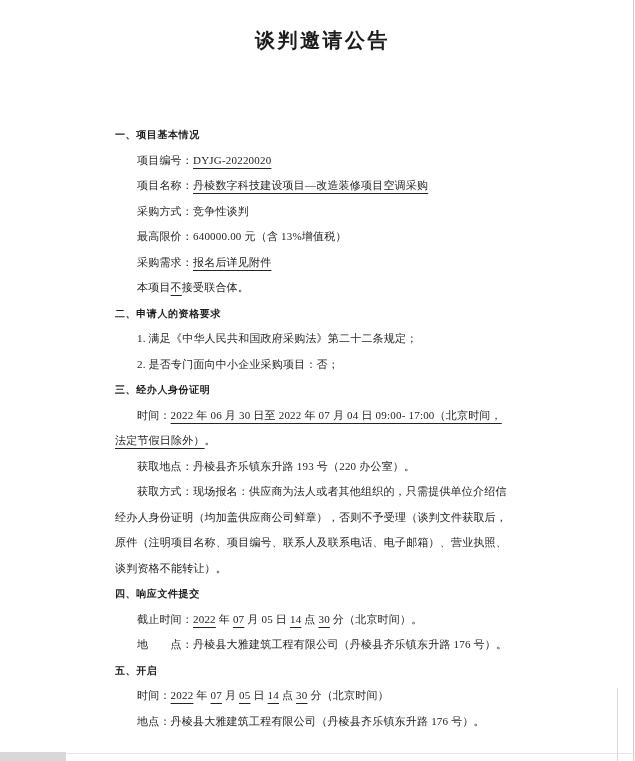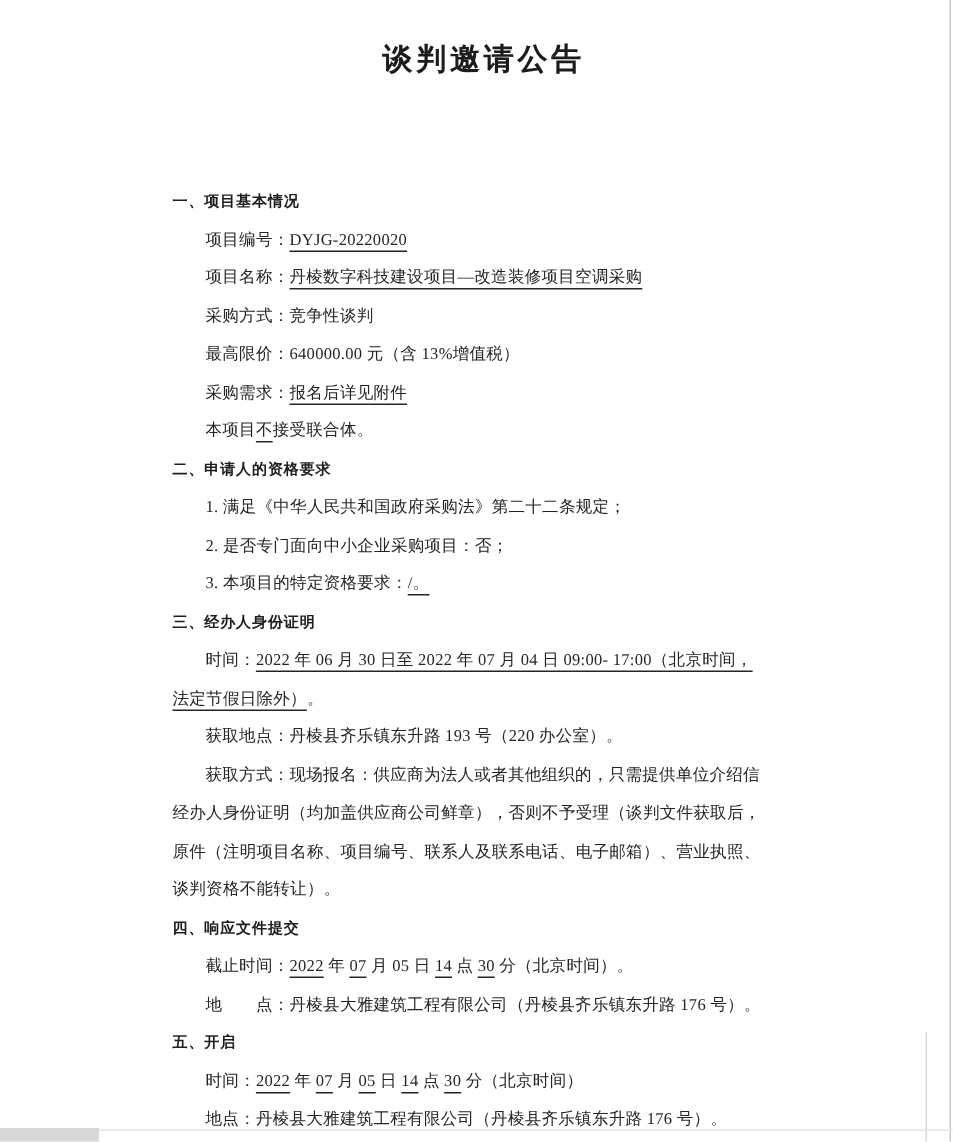--- a/index.html
+++ b/index.html
@@ -85,21 +85,20 @@
       <h2 class="heading"><span>一、项目基本情况</span></h2>
       <p class="para"><span>项目编号：</span><span class="u">DYJG-20220020</span></p>
       <p class="para"><span>项目名称：</span><span class="u">丹棱数字科技建设项目—改造装修项目空调采购</span></p>
       <p class="para"><span>采购方式：竞争性谈判</span></p>
       <p class="para"><span>最高限价：640000.00 元（含 13%增值税）</span></p>
       <p class="para"><span>采购需求：</span><span class="u">报名后详见附件</span></p>
       <p class="para"><span>本项目</span><span class="u">不</span><span>接受联合体。</span></p>
       <h2 class="heading"><span>二、申请人的资格要求</span></h2>
       <p class="para"><span>1. 满足《中华人民共和国政府采购法》第二十二条规定；</span></p>
       <p class="para"><span>2. 是否专门面向中小企业采购项目：否；</span></p>
-      <p class="para"><span>3. 本项目的特定资格要求：</span><span class="u">/。</span></p>
       <h2 class="heading"><span>三、经办人身份证明</span></h2>
       <p class="para"><span>时间：</span><span class="u">2022 年 06 月 30 日至 2022 年 07 月 04 日 09:00- 17:00（北京时间，</span></p>
       <p class="para cont"><span class="u">法定节假日除外）</span><span>。</span></p>
       <p class="para"><span>获取地点：丹棱县齐乐镇东升路 193 号（220 办公室）。</span></p>
       <p class="para"><span>获取方式：现场报名：供应商为法人或者其他组织的，只需提供单位介绍信</span></p>
       <p class="para cont"><span>经办人身份证明（均加盖供应商公司鲜章），否则不予受理（谈判文件获取后，</span></p>
       <p class="para cont"><span>原件（注明项目名称、项目编号、联系人及联系电话、电子邮箱）、营业执照、</span></p>
       <p class="para cont"><span>谈判资格不能转让）。</span></p>
       <h2 class="heading"><span>四、响应文件提交</span></h2>
       <p class="para"><span>截止时间：</span><span class="u">2022</span><span> 年 </span><span class="u">07</span><span> 月 05 日 </span><span class="u">14</span><span> 点 </span><span class="u">30</span><span> 分（北京时间）。</span></p>

